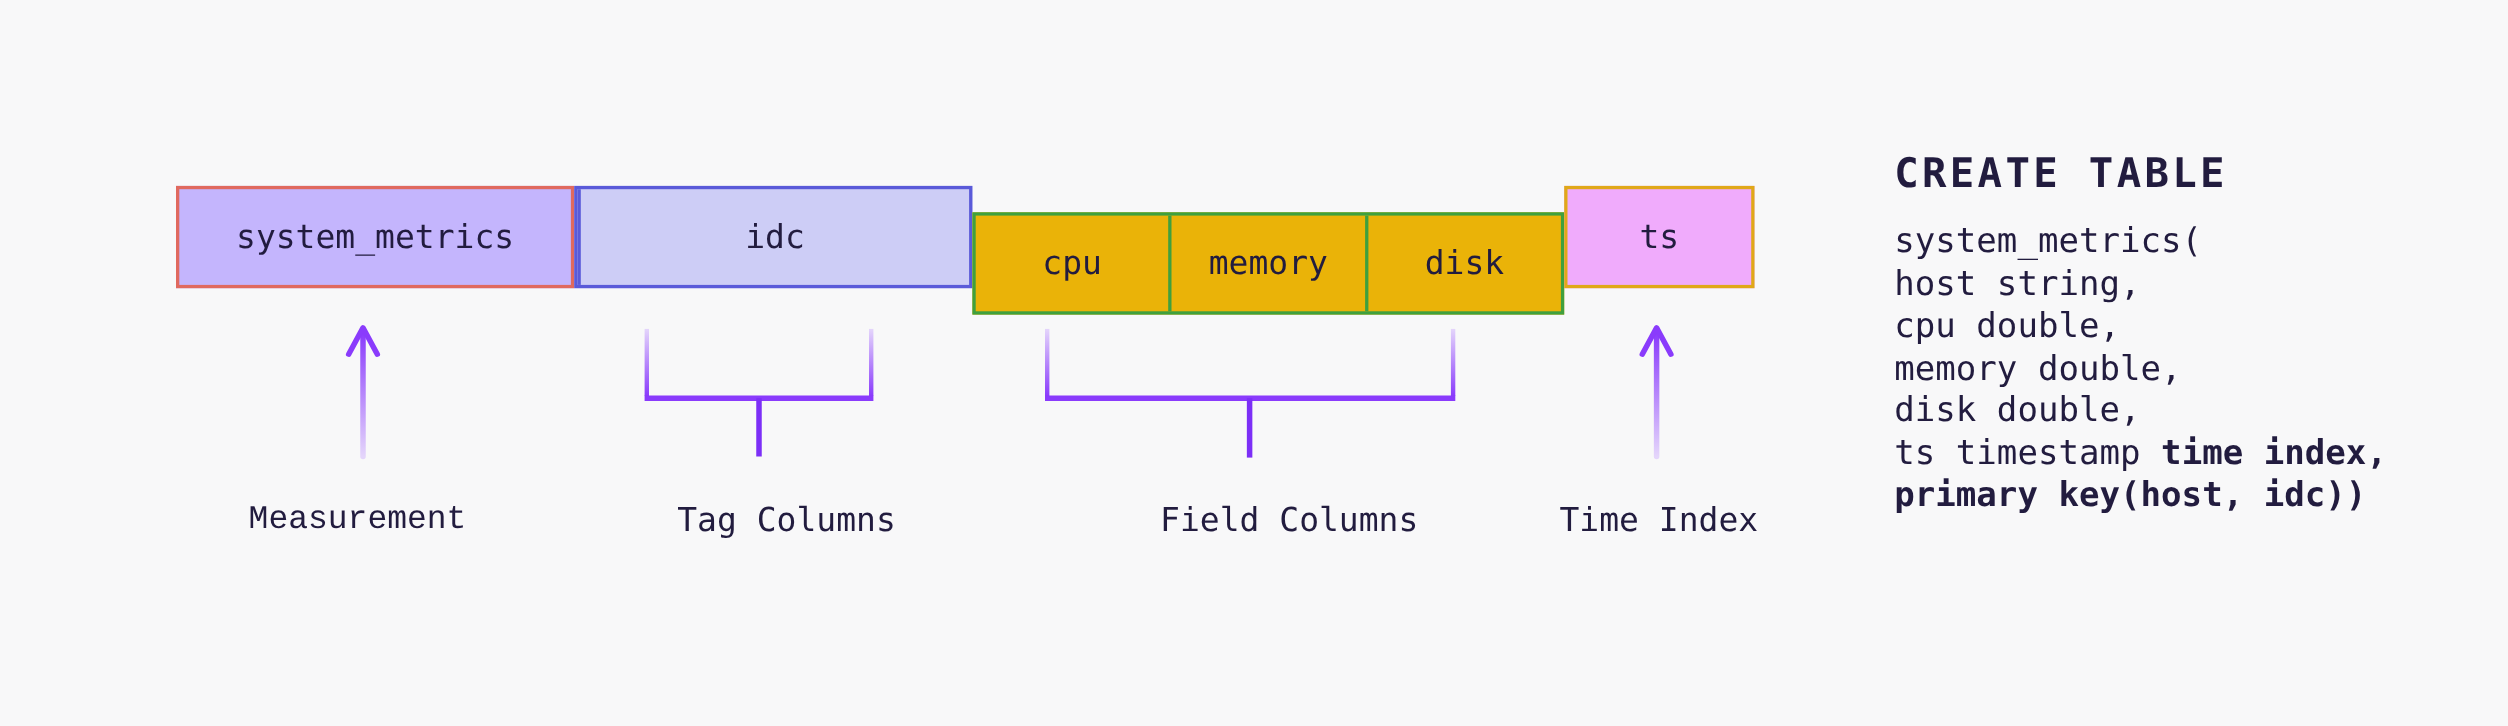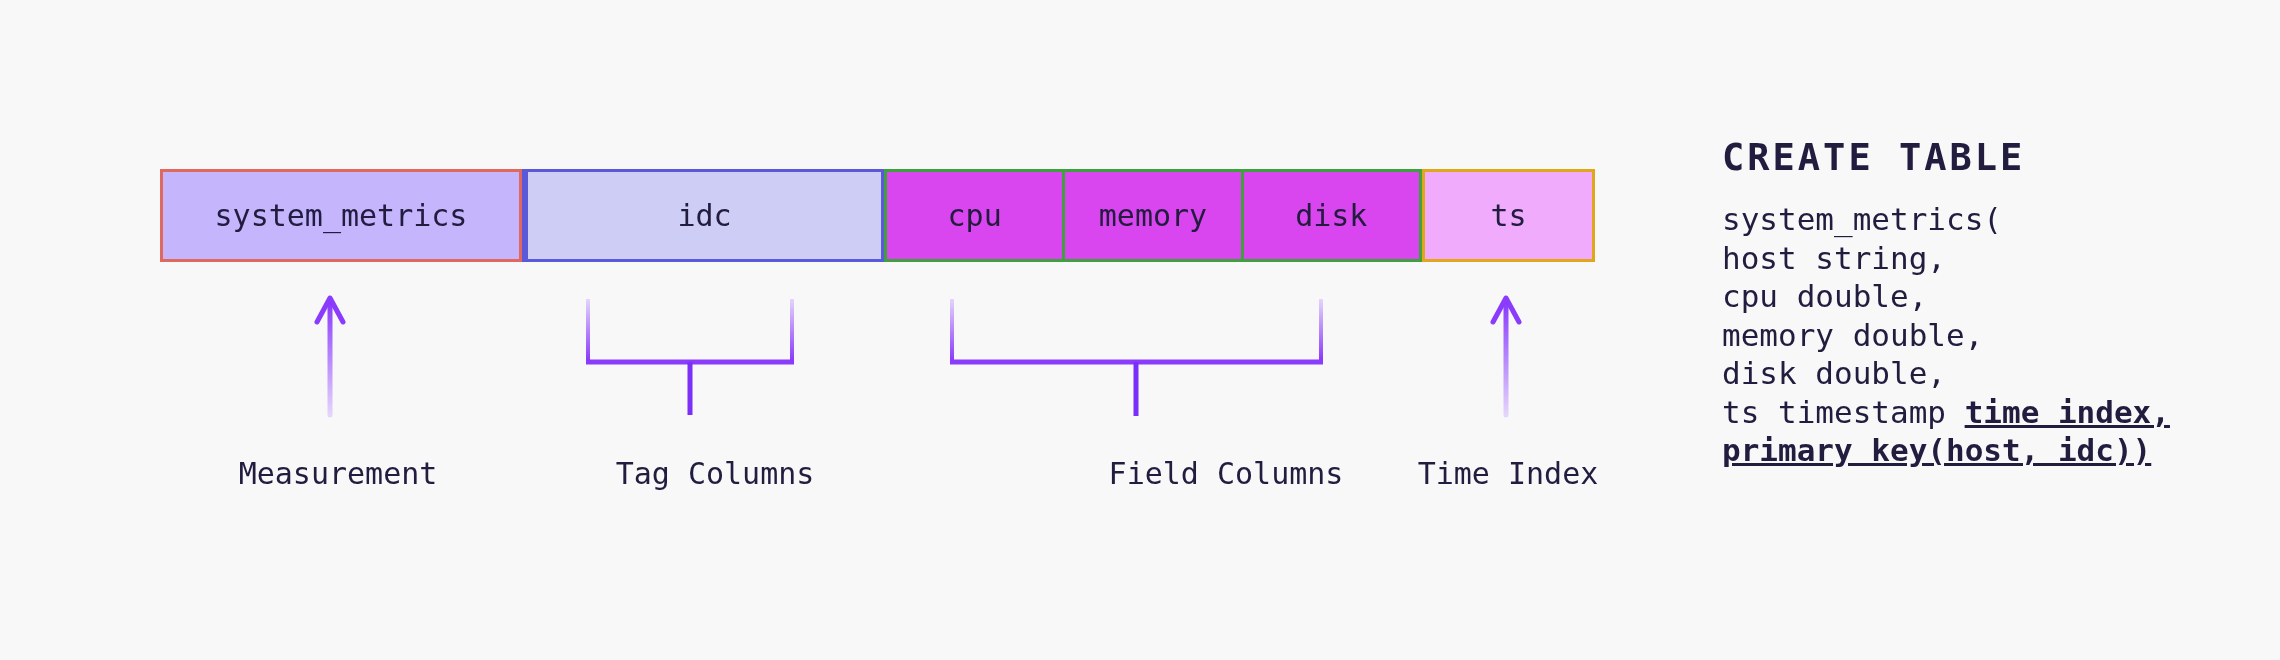--- a/index.html
+++ b/index.html
@@ -23,37 +23,37 @@
   .cell {
     flex:1 1 0; display:flex; align-items:center; justify-content:center;
     font-size:30px; box-sizing:border-box; white-space:nowrap;
   }
 
   
   .cat-label {
     position:absolute; top:456px; transform:translateX(-50%);
     font-size:30px; white-space:nowrap;
   }
-  .label-0 { left:338px; }
+  .label-0 { left:325px;font-family:Liberation Mono, monospace; }
   .label-1 { left:715px; }
-  .label-2 { left:1226px; }
+  .label-2 { left:1172px; }
   .label-3 { left:1508px; }
 
   
   .overlay { position:absolute; left:0; top:0; width:2280px; height:660px; }
 
   
   .sql { position:absolute; left:1722px; top:118px; }
   .sql-heading {
     margin:18px 0 20px 0;
     font-size:37px; line-height:44px; font-weight:bold; letter-spacing:3px;
     white-space:nowrap;
   }
   .code-line { font-size:31px; line-height:38.5px; white-space:pre; }
-  .code-line .b { font-weight:bold;text-decoration:underline; }
+  .code-line .b { font-weight:bold; }
 </style>
 </head>
 <body>
 
 <div class="canvas" style="background: rgb(248, 248, 249); color: rgb(34, 28, 63);">
 
   <svg class="overlay" viewBox="0 0 2280 660" xmlns="http://www.w3.org/2000/svg">
     <defs>
       <linearGradient id="fadeUp" gradientUnits="userSpaceOnUse" x1="0" y1="415" x2="0" y2="303">
         <stop offset="0" stop-color="#e4d5fb"></stop>
@@ -94,21 +94,21 @@
       <div class="col-group g-measurement" style="background: #c4b5fd; border-color: rgb(224, 105, 95);">
         <div class="cell">
           <span>system_metrics</span>
         </div>
       </div>
       <div class="col-group g-tag" style="background: rgb(205, 205, 246); border-color: rgb(90, 90, 217);">
         <div class="cell" style="border-left: 3px solid rgb(90, 90, 217);">
           <span>idc</span>
         </div>
       </div>
-      <div class="col-group g-field" style="background: #d946ef; border-color: rgb(63, 160, 62);">
+      <div class="col-group g-field" style="background: #eab308; border-color: rgb(63, 160, 62); margin-top: 24px;">
         <div class="cell">
           <span>cpu</span>
         </div>
         <div class="cell" style="border-left: 3px solid rgb(63, 160, 62);">
           <span>memory</span>
         </div>
         <div class="cell" style="border-left: 3px solid rgb(63, 160, 62);">
           <span>disk</span>
         </div>
       </div>

